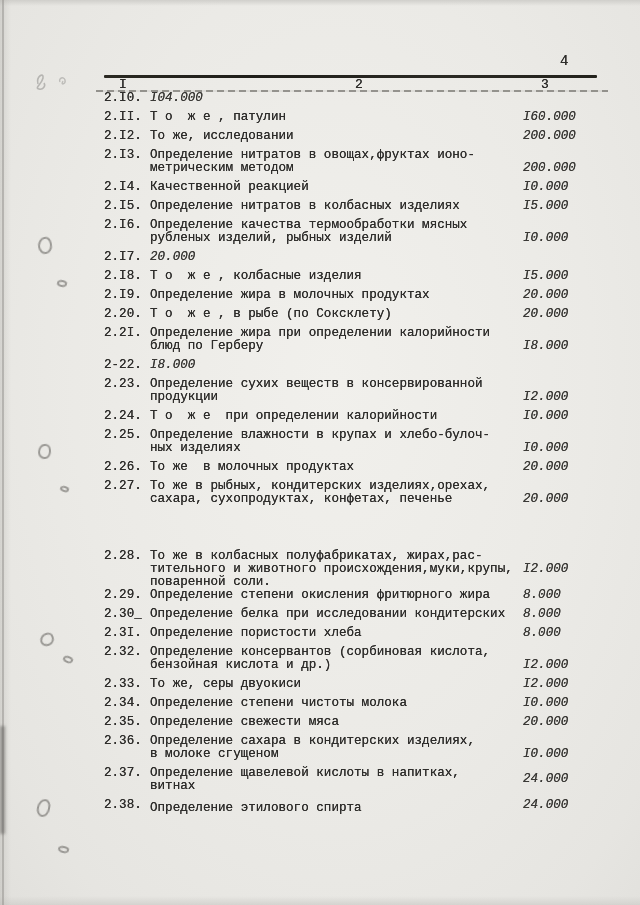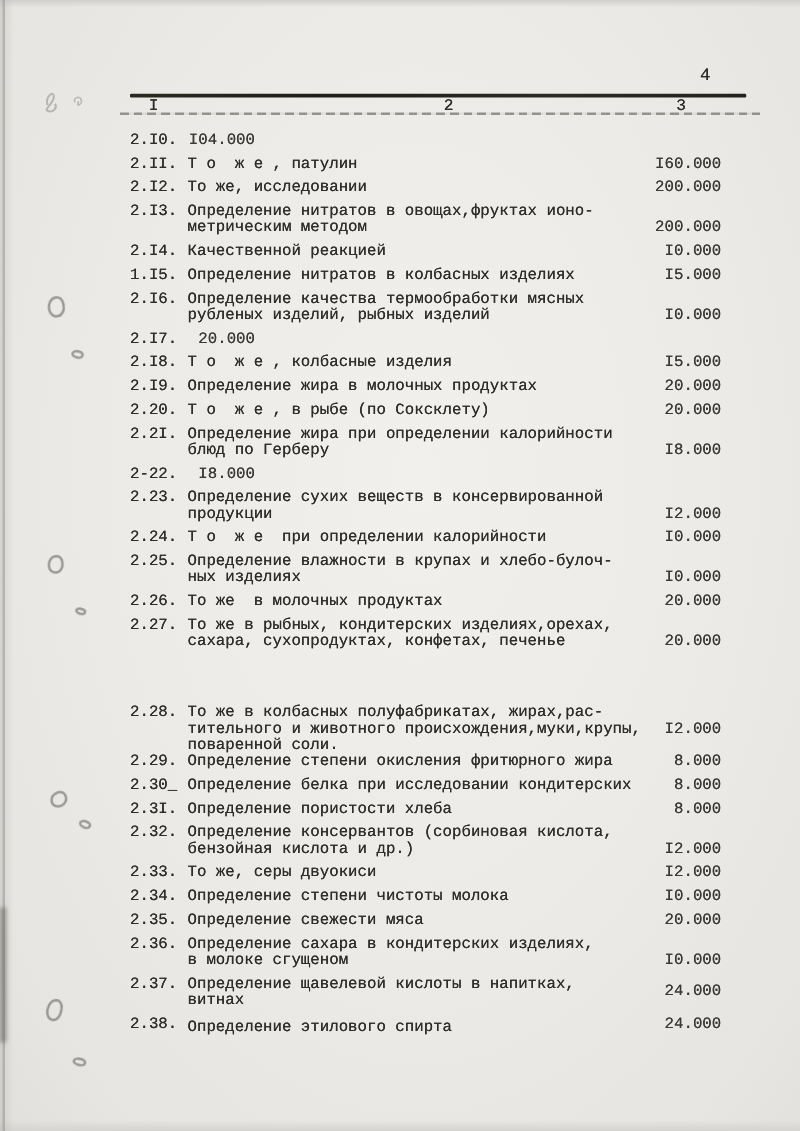--- a/index.html
+++ b/index.html
@@ -30,25 +30,25 @@
   
   .page-number { position:absolute; left:560px; top:55px; font-size:14px; text-shadow:0 0 .5px currentColor; }
   .rule-solid { position:absolute; left:104px; top:75px; width:493px; height:2.5px; border-radius:1px;
     background:linear-gradient(90deg,#2a2922,#1f1e19 30%,#2b2a24 70%,#23221c); }
   .col-header { position:absolute; top:78px; font-size:13px; text-shadow:0 0 .4px currentColor; }
   .col-1 { left:119px; } .col-2 { left:355px; } .col-3 { left:541px; }
   .rule-dashed { position:absolute; left:96px; top:90px; width:512px; height:1.6px;
     background:repeating-linear-gradient(90deg, rgba(90,88,82,.6) 0 7px, rgba(122,120,114,.12) 7px 11px);
     filter:blur(.3px); }
   
-  .rows { position:absolute; left:104px; top:106px; width:473px; }
+  .rows { position:absolute; left:104px; top:92px; width:473px; }
   .row { display:flex; align-items:flex-end; margin-bottom:6px; }
   .num { flex:none; width:46px; align-self:flex-start; white-space:pre; text-shadow:0 0 .5px currentColor; }
   .desc { flex:1; min-width:0; white-space:pre; text-shadow:0 0 .5px currentColor; }
-  .price { flex:none; width:54px; text-align:right; white-space:pre; color:#3a3936; text-shadow:0 0 .45px currentColor; }
+  .price { flex:none; width:54px; white-space:pre; color:#3a3936; text-shadow:0 0 .45px currentColor;font-style:italic; }
   
   .rows .row:nth-child(19) { margin-bottom:0;margin-top:44px; }          
   .rows .row:nth-child(19) .price { margin-bottom:13px; }
   .rows .row:nth-child(28) .price { margin-bottom:7px; } 
   .rows .row:nth-child(29) .price { margin-bottom:3px; } 
 </style>
 </head>
 <body>
 
 <div class="page">
@@ -100,21 +100,21 @@
         <div class="desc">Определение нитратов в овощах,фруктах ионо-
 метрическим методом</div>
         <div class="price">200.000</div>
       </div>
       <div class="row">
         <div class="num">2.I4.</div>
         <div class="desc">Качественной реакцией</div>
         <div class="price">I0.000</div>
       </div>
       <div class="row">
-        <div class="num">1.I5.</div>
+        <div class="num">2.I5.</div>
         <div class="desc">Определение нитратов в колбасных изделиях</div>
         <div class="price">I5.000</div>
       </div>
       <div class="row">
         <div class="num">2.I6.</div>
         <div class="desc">Определение качества термообработки мясных
 рубленых изделий, рыбных изделий</div>
         <div class="price">I0.000</div>
       </div>
       <div class="row">

